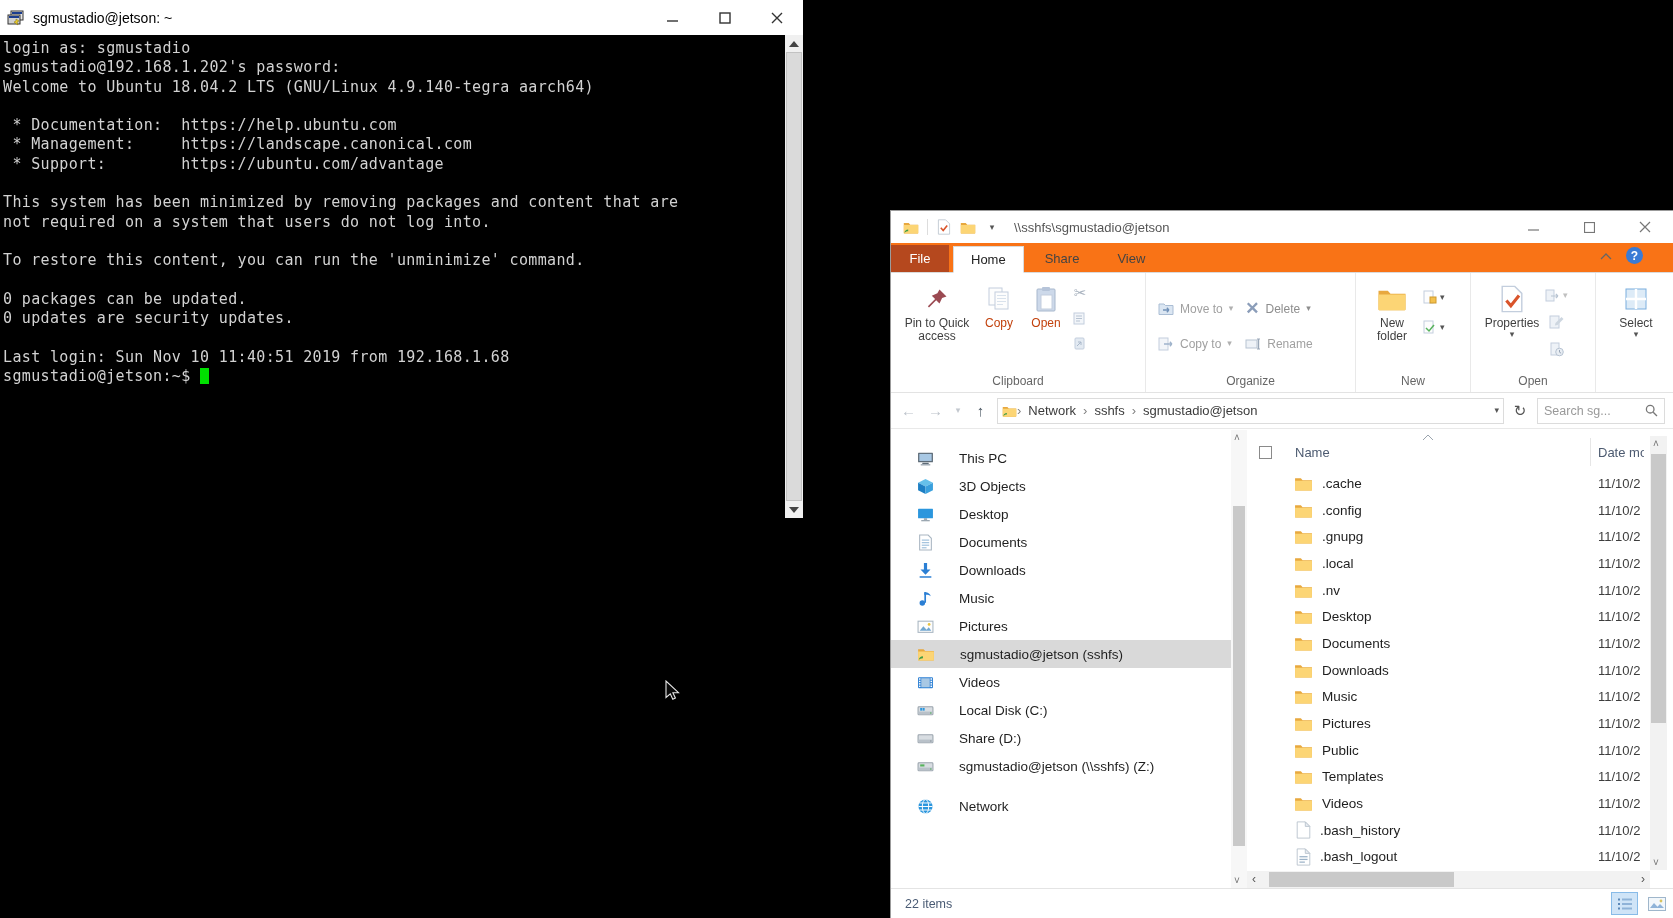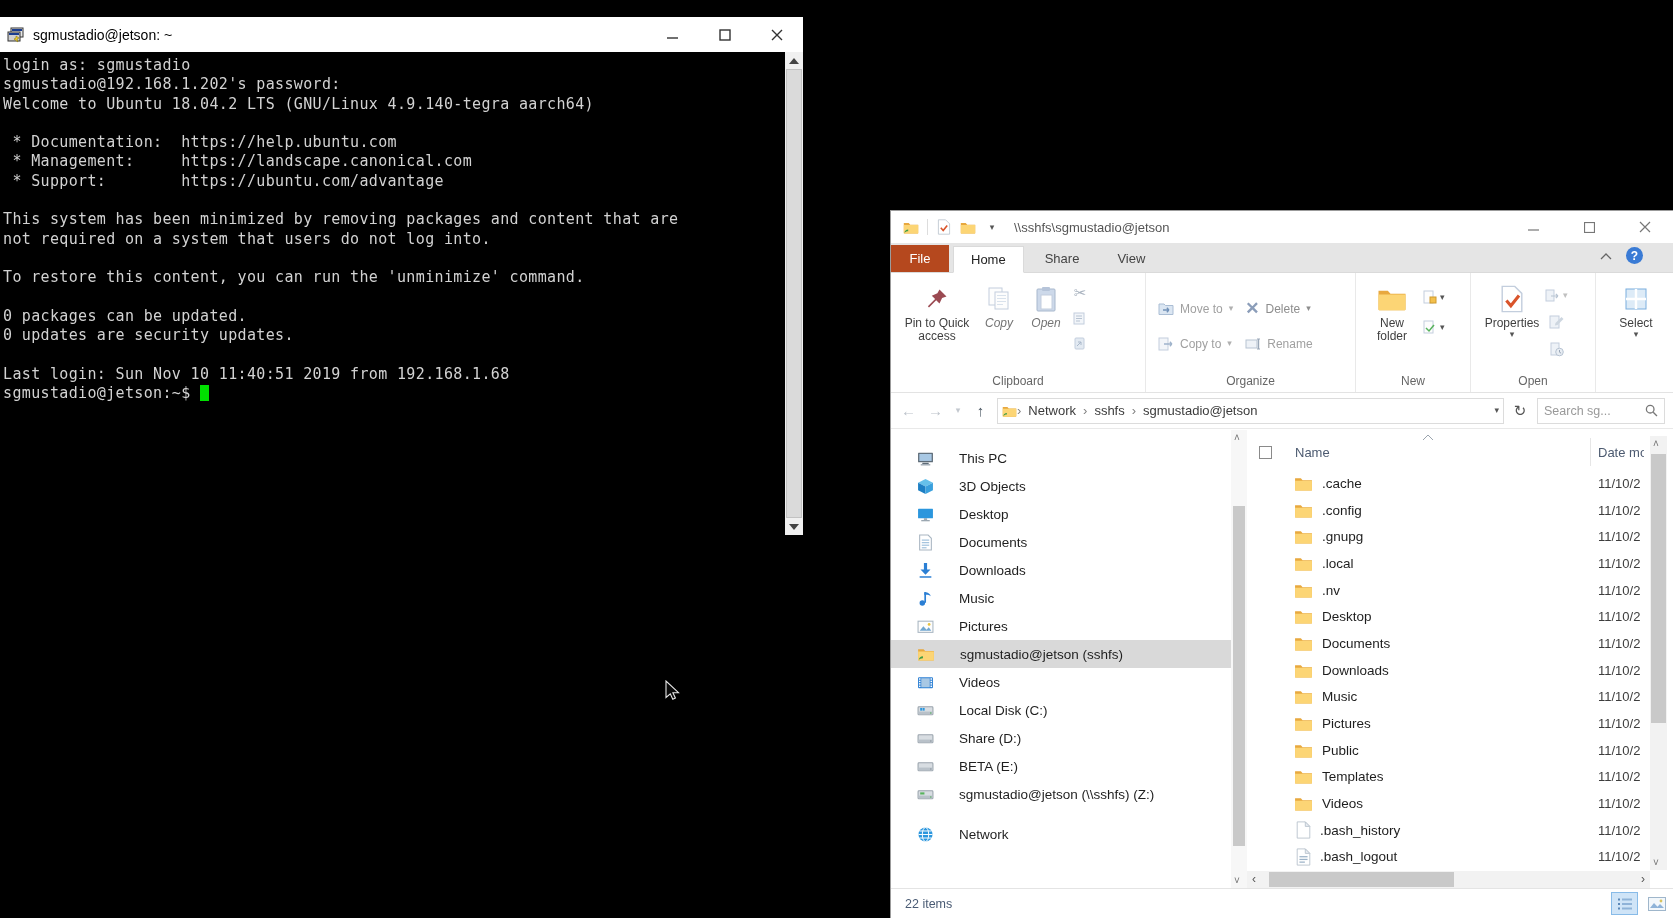--- a/index.html
+++ b/index.html
@@ -1,21 +1,21 @@
 <!DOCTYPE html>
 <html><head>
 <meta charset="utf-8">
 <style>
   * { box-sizing: border-box; margin: 0; padding: 0; }
   html,body { background:#000; }
   .stage { position:relative; width:1673px; height:918px; background:#000; overflow:hidden;
            font-family:"Liberation Sans",sans-serif; }
 
   
-  .putty { position:absolute; left:0; top:0; width:803px; height:518px; background:#000;margin-top:17px; }
+  .putty { position:absolute; left:0; top:0; width:803px; height:518px; background:#000; }
   .putty-tb { height:35px; background:#fff; display:flex; align-items:center; padding-left:7px; }
   .putty-title { font-size:14px; color:#000; margin-left:8px; flex:1; }
   .p-btn { width:52px; height:35px; display:flex; align-items:center; justify-content:center; }
   .term { position:absolute; left:3px; top:39px; right:22px;
           font-family:"DejaVu Sans Mono",monospace; font-size:15px; letter-spacing:.35px;
           line-height:19.3px; color:#d2d2d2; }
   .tline { height:19.3px; white-space:pre; }
   .cursor { display:inline-block; width:9px; height:16px; background:#00e000; vertical-align:-3px; }
   .putty-sb { position:absolute; top:35px; right:0; width:18px; bottom:0; background:#f0f0f0; }
   .sb-up, .sb-dn { position:absolute; left:0; width:18px; height:17px; }
@@ -27,35 +27,35 @@
   
   .explorer { position:absolute; left:890px; top:210px; right:0; bottom:0; background:#fff;
               border:1px solid #9b9b9b; border-right:none; border-bottom:none; color:#333; }
   .ex-tb { height:32px; display:flex; align-items:center; padding-left:8px; }
   .qat-btn { width:24px; height:24px; display:flex; align-items:center; justify-content:center; }
   .qat-sep { width:1px; height:16px; background:#ddd; margin:0 4px; }
   .caret { font-size:9px; color:#555; line-height:9px; }
   .ex-title { color:#555; font-size:13px; margin-left:10px; flex:1; white-space:nowrap; overflow:hidden; }
   .ex-ctl { width:56px; height:32px; display:flex; align-items:center; justify-content:center; }
 
-  .ex-tabs { height:30px; display:flex; align-items:flex-end; border-bottom:1px solid #dadada; background:#e5e5e5; position:relative; }
+  .ex-tabs { height:30px; display:flex; align-items:flex-end; border-bottom:1px solid #dadada; background:#f97316; position:relative; }
   .tab-file { width:58px; height:27px; background:#b5481e; color:#fff; display:flex; align-items:center; justify-content:center; font-size:13px; }
   .tab { height:27px; padding:0 17px; display:flex; align-items:center; font-size:13px; color:#444; margin-left:4px; }
   .tab.active { background:#fff; border:1px solid #dadada; border-bottom:1px solid #fff; margin-bottom:-1px; color:#222; }
   .tab-right { position:absolute; right:30px; top:4px; display:flex; gap:14px; align-items:center; }
   .help-btn { width:17px; height:17px; border-radius:50%; background:#3a7bd5; color:#fff; font-size:12px; font-weight:bold; display:flex; align-items:center; justify-content:center; }
 
   .ex-ribbon { height:120px; display:flex; border-bottom:1px solid #e3e3e3; background:#fff; }
   .rb-group { display:flex; flex-direction:column; border-right:1px solid #e9e9e9; }
   .g-clip { width:255px; } .g-org { width:210px; } .g-new { width:115px; } .g-open { width:125px; } .g-sel { flex:1; border-right:none; }
   .rb-items { flex:1; display:flex; padding:5px 4px 0 8px; }
   .rb-big { display:flex; flex-direction:column; align-items:center; padding-top:3px; }
   .rb-big .ico { height:36px; display:flex; align-items:center; justify-content:center; }
   .rb-label { font-size:12px; line-height:13px; text-align:center; color:#3f3f3f; }
-  .rb-label.dis { color:#737373;font-style:italic; }
+  .rb-label.dis { color:#c2410c; }
   .rb-col { display:flex; flex-direction:column; gap:3px; padding-top:4px; }
   .rb-mini { height:22px; display:flex; align-items:center; gap:3px; justify-content:center; }
   .rb-row { display:flex; align-items:center; gap:6px; height:26px; font-size:12px; color:#a0a0a0; white-space:nowrap; }
   .rb-grouplabel { height:22px; display:flex; align-items:center; justify-content:center; font-size:12px; color:#666; }
   .gray-glyph { color:#aab4c0; font-size:15px; }
   .del-x { color:#8b9db9; font-size:17px; font-weight:bold; }
 
   .ex-addr { height:36px; display:flex; align-items:center; padding:0 8px 0 4px; border-bottom:1px solid #e9e9e9; }
   .nav-a { width:27px; height:26px; display:flex; align-items:center; justify-content:center; font-size:15px; }
   .a-dis { color:#bcc2ca; } .a-en { color:#4f5b66; }
@@ -599,26 +599,20 @@
           <span>Local Disk (C:)</span>
         </div>
         <div class="nav-item lvl1">
           <svg width="17" height="17">
               <use href="#i-drive" width="17" height="17"></use>
             </svg>
           <span>Share (D:)</span>
         </div>
         <div class="nav-item lvl1">
           <svg width="17" height="17">
-              <use href="#i-drive" width="17" height="17"></use>
-            </svg>
-          <span>BETA (E:)</span>
-        </div>
-        <div class="nav-item lvl1">
-          <svg width="17" height="17">
               <use href="#i-zdrive" width="17" height="17"></use>
             </svg>
           <span>sgmustadio@jetson (\\sshfs) (Z:)</span>
         </div>
         <div class="nav-gap"></div>
         <div class="nav-item">
           <svg width="17" height="17">
               <use href="#i-globe" width="17" height="17"></use>
             </svg>
           <span>Network</span>

